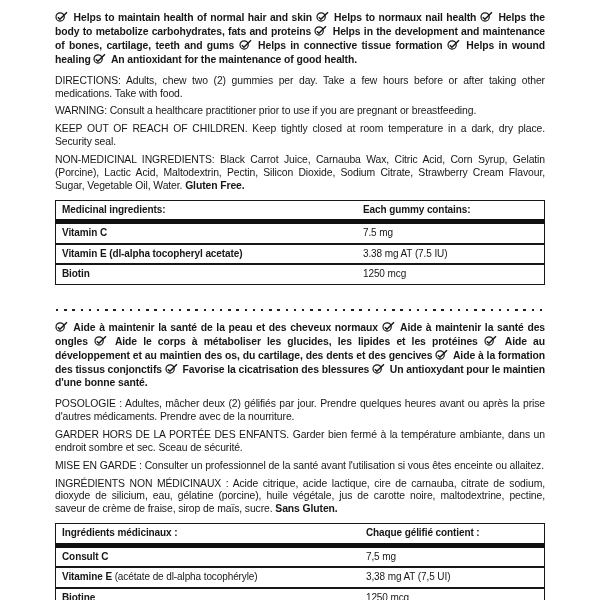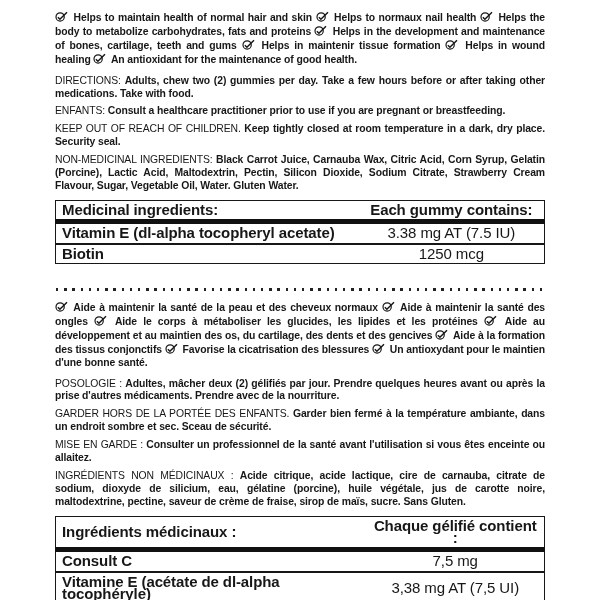--- a/index.html
+++ b/index.html
@@ -14,44 +14,44 @@
     font-size: 10.4px;
     line-height: 12.9px;
     letter-spacing: -0.1px;
   }
   p { margin: 0 0 5px 0; text-align: justify; }
   p:last-child { margin-bottom: 0; }
   .benefits { font-weight: 700; margin-bottom: 8px; }
   .benefit { white-space: normal; }
   .lead { font-weight: 400; }
   .bold { font-weight: 700; }
-  .reg { font-weight: 700; }
+  .reg { font-weight: 400; }
   .check-icon {
     display: inline-block;
     width: 13px; height: 11px;
     vertical-align: -1px;
     margin-right: 2px;
   }
   .check-icon svg { display: block; width: 100%; height: 100%; }
   table.ing-table {
     width: 100%;
     border-collapse: collapse;
     border: 1.6px solid #171717;
     margin: 7px 0 24px 0;
-    font-size: 15px;
+    font-size: 10px;
   }
   table.ing-table th, table.ing-table td {
     padding: 3px 6px 3.5px 6px;
     line-height: 12px;
   }
   table.ing-table thead tr { border-bottom: 5px solid #111111; }
   table.ing-table tbody tr { border-top: 2px solid #171717; }
   table.ing-table tbody tr:first-child { border-top: none; }
   th.col-left, td.col-left { text-align: left; font-weight: 700; }
-  th.col-right, td.col-right { text-align: center; }
+  th.col-right, td.col-right { text-align: left; }
   th.col-right { font-weight: 700; }
   td.col-right { font-weight: 400; }
   .dotted-sep {
     height: 2.6px;
     margin: 9px 1px 10px 1px;
     background-image: repeating-linear-gradient(to right, #222222 0px, #222222 2.4px, transparent 2.4px, transparent 8.2px);
   }
 </style>
 </head>
 <body>
@@ -81,52 +81,56 @@
   <span class="check-icon"><svg viewBox="0 0 28 24" fill="none" xmlns="http://www.w3.org/2000/svg">
     <circle cx="11" cy="13" r="9" stroke="#171717" stroke-width="2.6" fill="none"></circle>
     <path d="M6 13.5 L10.5 18 L26 2.5" stroke="#171717" stroke-width="3.2" fill="none"></path>
   </svg></span>
 <span>Helps in the development and maintenance of bones, cartilage, teeth and gums</span></span>
     <span class="benefit">
   <span class="check-icon"><svg viewBox="0 0 28 24" fill="none" xmlns="http://www.w3.org/2000/svg">
     <circle cx="11" cy="13" r="9" stroke="#171717" stroke-width="2.6" fill="none"></circle>
     <path d="M6 13.5 L10.5 18 L26 2.5" stroke="#171717" stroke-width="3.2" fill="none"></path>
   </svg></span>
-<span>Helps in maintenir tissue formation</span></span>
+<span>Helps in connective tissue formation</span></span>
     <span class="benefit">
   <span class="check-icon"><svg viewBox="0 0 28 24" fill="none" xmlns="http://www.w3.org/2000/svg">
     <circle cx="11" cy="13" r="9" stroke="#171717" stroke-width="2.6" fill="none"></circle>
     <path d="M6 13.5 L10.5 18 L26 2.5" stroke="#171717" stroke-width="3.2" fill="none"></path>
   </svg></span>
 <span>Helps in wound healing</span></span>
     <span class="benefit">
   <span class="check-icon"><svg viewBox="0 0 28 24" fill="none" xmlns="http://www.w3.org/2000/svg">
     <circle cx="11" cy="13" r="9" stroke="#171717" stroke-width="2.6" fill="none"></circle>
     <path d="M6 13.5 L10.5 18 L26 2.5" stroke="#171717" stroke-width="3.2" fill="none"></path>
   </svg></span>
 <span>An antioxidant for the maintenance of good health.</span></span>
   </p>
 
   <p><span class="lead">DIRECTIONS: </span><span class="reg">Adults, chew two (2) gummies per day. Take a few hours before or after taking other medications. Take with food.</span></p>
 
-  <p><span class="lead">ENFANTS: </span><span class="reg">Consult a healthcare practitioner prior to use if you are pregnant or breastfeeding.</span></p>
+  <p><span class="lead">WARNING: </span><span class="reg">Consult a healthcare practitioner prior to use if you are pregnant or breastfeeding.</span></p>
 
   <p><span class="lead">KEEP OUT OF REACH OF CHILDREN. </span><span class="reg">Keep tightly closed at room temperature in a dark, dry place. Security seal.</span></p>
 
-  <p><span class="lead">NON-MEDICINAL INGREDIENTS: </span><span class="reg">Black Carrot Juice, Carnauba Wax, Citric Acid, Corn Syrup, Gelatin (Porcine), Lactic Acid, Maltodextrin, Pectin, Silicon Dioxide, Sodium Citrate, Strawberry Cream Flavour, Sugar, Vegetable Oil, Water. </span><span class="bold">Gluten Water.</span></p>
+  <p><span class="lead">NON-MEDICINAL INGREDIENTS: </span><span class="reg">Black Carrot Juice, Carnauba Wax, Citric Acid, Corn Syrup, Gelatin (Porcine), Lactic Acid, Maltodextrin, Pectin, Silicon Dioxide, Sodium Citrate, Strawberry Cream Flavour, Sugar, Vegetable Oil, Water. </span><span class="bold">Gluten Free.</span></p>
 
   <table class="ing-table">
     <thead>
       <tr>
         <th class="col-left">Medicinal ingredients:</th>
         <th class="col-right">Each gummy contains:</th>
       </tr>
     </thead>
     <tbody>
       <tr>
+        <td class="col-left"><span>Vitamin C</span><span class="reg"></span></td>
+        <td class="col-right">7.5 mg</td>
+      </tr>
+      <tr>
         <td class="col-left"><span>Vitamin E (dl-alpha tocopheryl acetate)</span><span class="reg"></span></td>
         <td class="col-right">3.38 mg AT (7.5 IU)</td>
       </tr>
       <tr>
         <td class="col-left"><span>Biotin</span><span class="reg"></span></td>
         <td class="col-right">1250 mcg</td>
       </tr>
     </tbody>
   </table>
 

